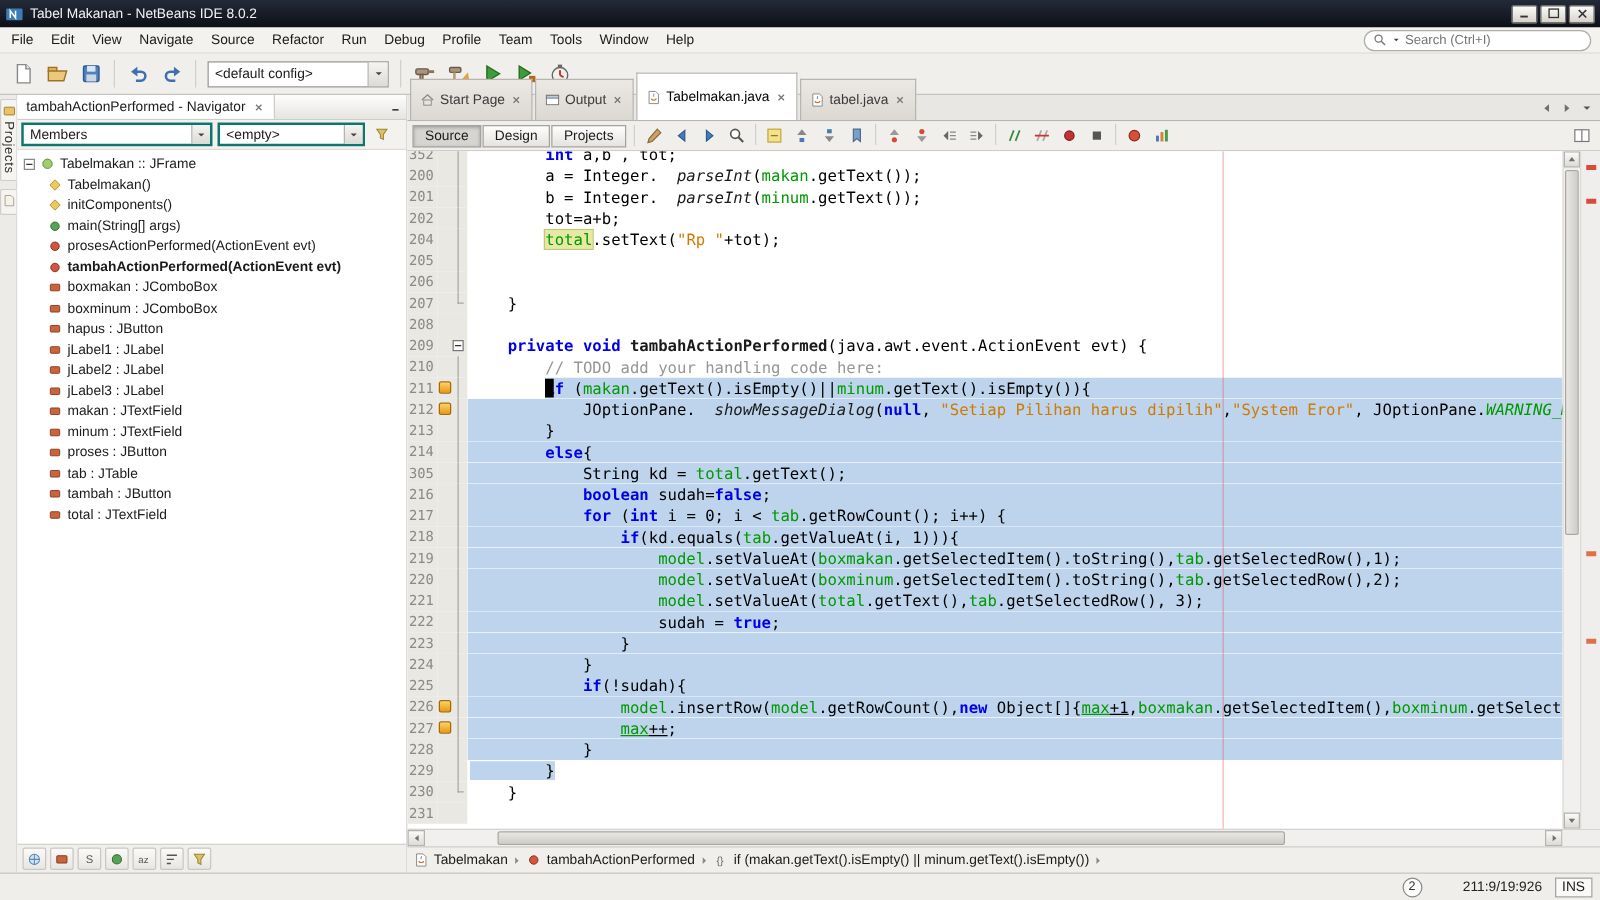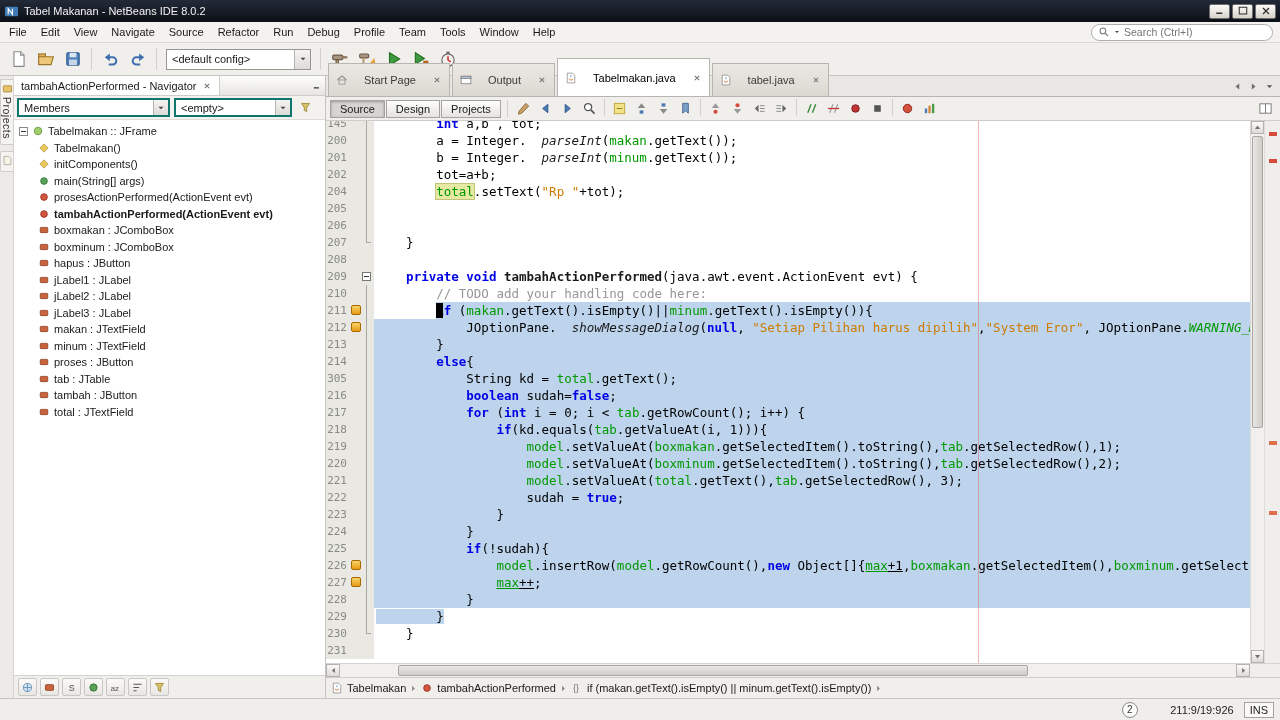--- a/index.html
+++ b/index.html
@@ -71,21 +71,21 @@
   .tree-row .icon { width:12px; height:12px; flex:none; }
   .tree-row .lbl.bold { font-weight:bold; }
 
   .nav-bottom { height:23px; border-top:1px solid #d5d3cf; background:#f1efec; display:flex; align-items:center; gap:3px; padding:0 4px; flex:none; }
   .nb-btn { width:19px; height:18px; border:1px solid #c9c7c3; border-radius:2px; background:linear-gradient(#fbfaf8,#e8e6e2); display:flex; align-items:center; justify-content:center; }
   .nb-btn .icon { width:13px; height:13px; }
 
   
   .editor { flex:1; min-width:0; display:flex; flex-direction:column; background:#fff; }
   .tabbar { height:21px; background:#e9e7e3; border-bottom:1px solid #b7b5b1; display:flex; align-items:flex-end; flex:none; }
-  .tab { height:20px; display:flex; align-items:center; gap:16px; padding:16px 7px; background:linear-gradient(#ece9e4,#dbd8d2); border:1px solid #b7b5b1; border-bottom:0; margin-left:2px; color:#3a3a3a; white-space:nowrap; }
+  .tab { height:20px; display:flex; align-items:center; gap:4px; padding:16px 7px; background:linear-gradient(#ece9e4,#dbd8d2); border:1px solid #b7b5b1; border-bottom:0; margin-left:2px; color:#3a3a3a; white-space:nowrap; }
   .tab .icon { width:12px; height:12px; }
   .tab .x { width:10px; height:10px; }
   .tab.active { background:#fff; color:#000; height:38px; }
   .tab-controls { margin-left:auto; display:flex; align-items:center; gap:1px; padding:0 3px 2px 0; }
   .tab-controls .tc { width:15px; height:15px; display:flex; align-items:center; justify-content:center; }
   .tab-controls .tc .icon { width:11px; height:11px; }
 
   .edit-toolbar { height:24px; background:#f1efec; border-bottom:1px solid #cfcdc9; display:flex; align-items:center; gap:2px; padding:0 4px; flex:none; }
   .view-btn { height:18px; padding:0 9px; border:1px solid #a5a3a0; background:linear-gradient(#fefefe,#e5e3df); display:flex; align-items:center; margin-right:1px; }
   .view-btn.active { background:#d7d5d1; box-shadow:inset 0 1px 3px rgba(0,0,0,.28); }
@@ -832,21 +832,21 @@
               <svg viewBox="0 0 16 16" width="100%" height="100%">
                 <rect x="2" y="3" width="12" height="10" fill="#fff" stroke="#777"></rect>
                 <path d="M8 3v10" stroke="#777"></path>
               </svg>
             </span>
           </span>
       </div>
 
       <div class="code-area">
         <div class="lines" id="lines">
-            <div class="code-line"><span class="ln">145</span><span class="margin"><span class="foldline"></span></span><span class="codecell"><span class="tokens"><span class="tk-d">        </span><span class="tk-k">int</span><span class="tk-d"> a,b , tot;</span></span></span></div>
+            <div class="code-line"><span class="ln">352</span><span class="margin"><span class="foldline"></span></span><span class="codecell"><span class="tokens"><span class="tk-d">        </span><span class="tk-k">int</span><span class="tk-d"> a,b , tot;</span></span></span></div>
             <div class="code-line"><span class="ln">200</span><span class="margin"><span class="foldline"></span></span><span class="codecell"><span class="tokens"><span class="tk-d">        a = Integer.</span><span class="tk-m">parseInt</span><span class="tk-d">(</span><span class="tk-f">makan</span><span class="tk-d">.getText());</span></span></span></div>
             <div class="code-line"><span class="ln">201</span><span class="margin"><span class="foldline"></span></span><span class="codecell"><span class="tokens"><span class="tk-d">        b = Integer.</span><span class="tk-m">parseInt</span><span class="tk-d">(</span><span class="tk-f">minum</span><span class="tk-d">.getText());</span></span></span></div>
             <div class="code-line"><span class="ln">202</span><span class="margin"><span class="foldline"></span></span><span class="codecell"><span class="tokens"><span class="tk-d">        tot=a+b;</span></span></span></div>
             <div class="code-line"><span class="ln">204</span><span class="margin"><span class="foldline"></span></span><span class="codecell"><span class="tokens"><span class="tk-d">        </span><span class="tk-f tk-occ">total</span><span class="tk-d">.setText(</span><span class="tk-s">"Rp "</span><span class="tk-d">+tot);</span></span></span></div>
             <div class="code-line"><span class="ln">205</span><span class="margin"><span class="foldline"></span></span><span class="codecell"><span class="tokens"></span></span></div>
             <div class="code-line"><span class="ln">206</span><span class="margin"><span class="foldline"></span></span><span class="codecell"><span class="tokens"></span></span></div>
             <div class="code-line"><span class="ln">207</span><span class="margin"><span class="foldend"></span></span><span class="codecell"><span class="tokens"><span class="tk-d">    }</span></span></span></div>
             <div class="code-line"><span class="ln">208</span><span class="margin"></span><span class="codecell"><span class="tokens"></span></span></div>
             <div class="code-line"><span class="ln">209</span><span class="margin"><span class="foldbox"></span></span><span class="codecell"><span class="tokens"><span class="tk-d">    </span><span class="tk-k">private</span><span class="tk-d"> </span><span class="tk-k">void</span><span class="tk-d"> </span><span class="tk-b">tambahActionPerformed</span><span class="tk-d">(java.awt.event.ActionEvent evt) {</span></span></span></div>
             <div class="code-line"><span class="ln">210</span><span class="margin"><span class="foldline"></span></span><span class="codecell"><span class="tokens"><span class="tk-d">        </span><span class="tk-c">// TODO add your handling code here:</span></span></span></div>

